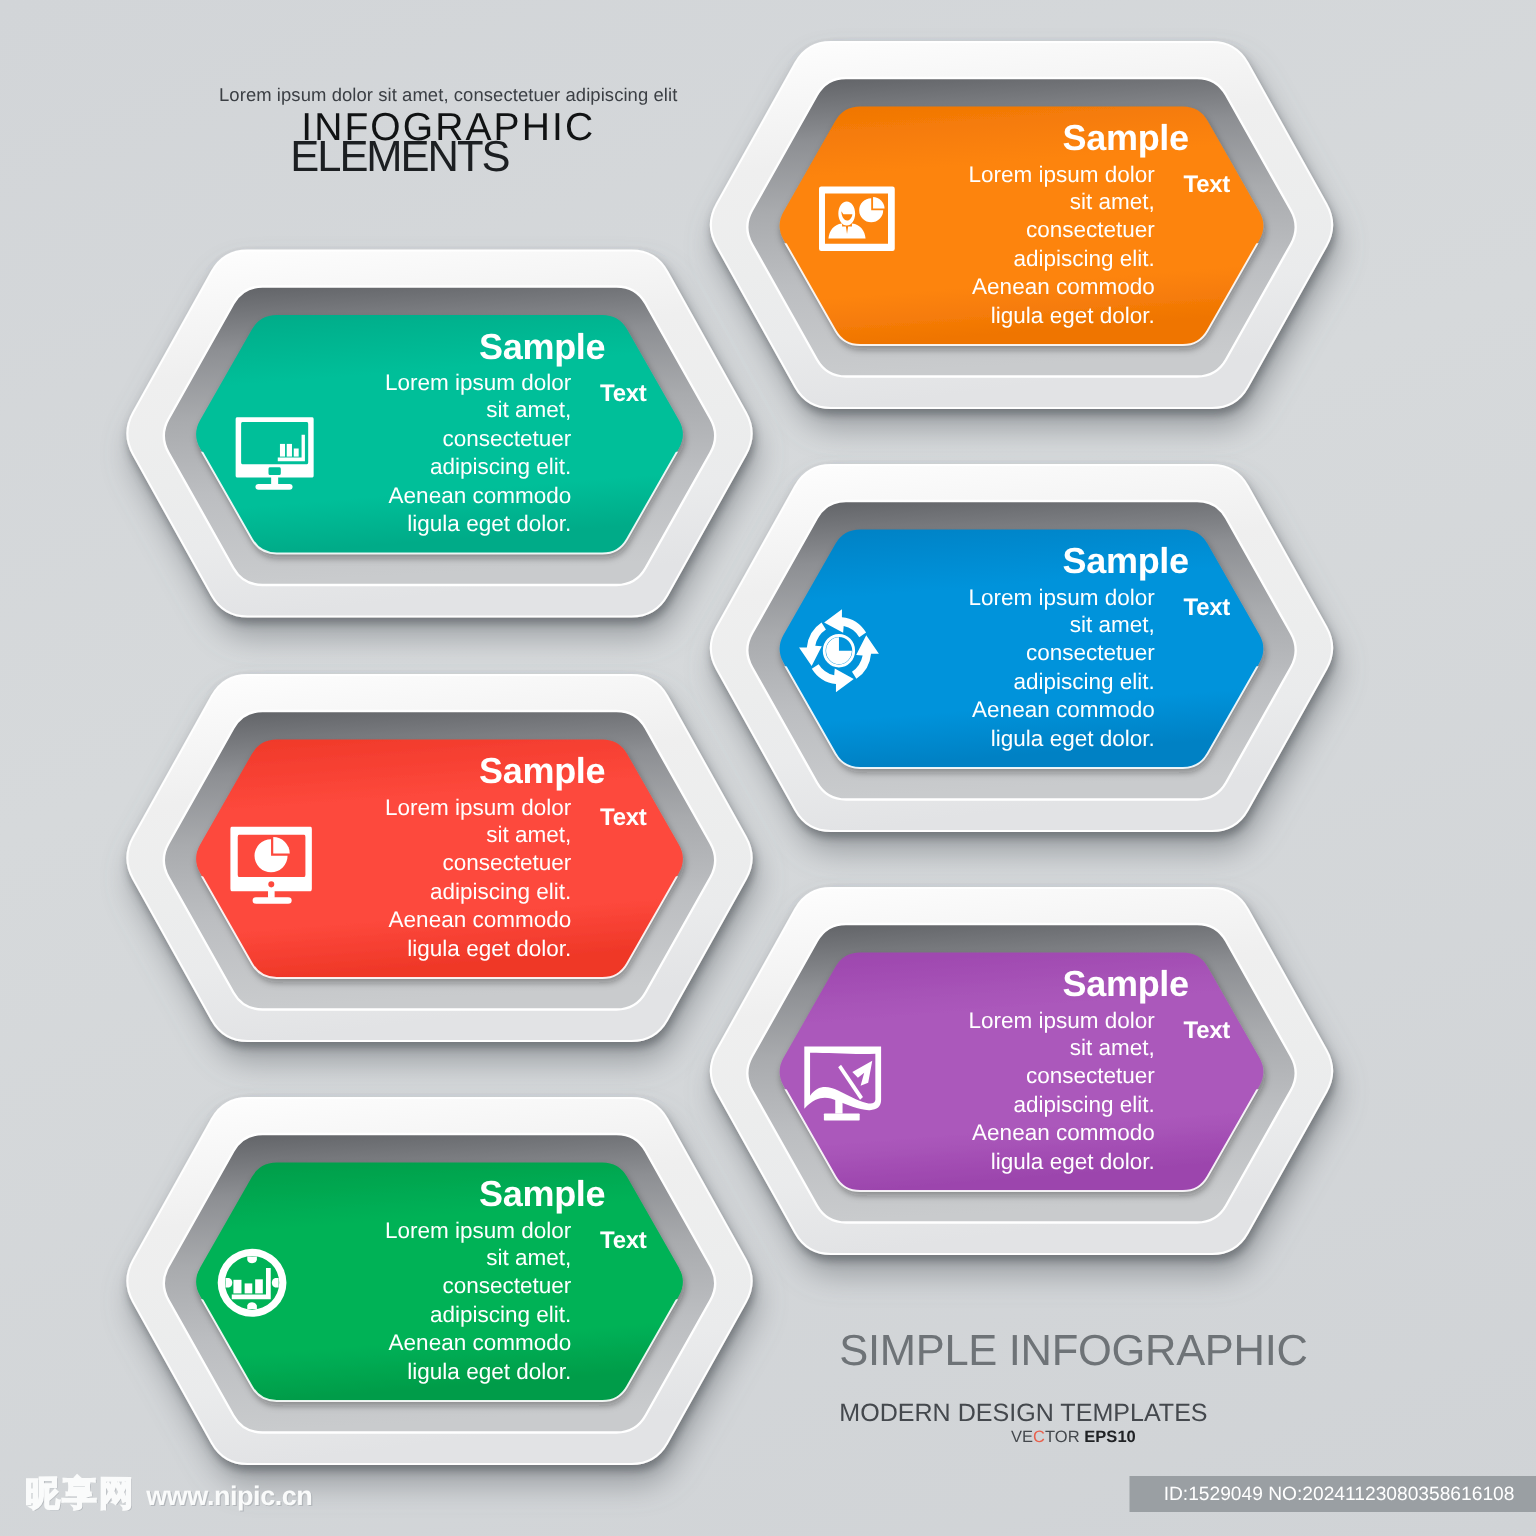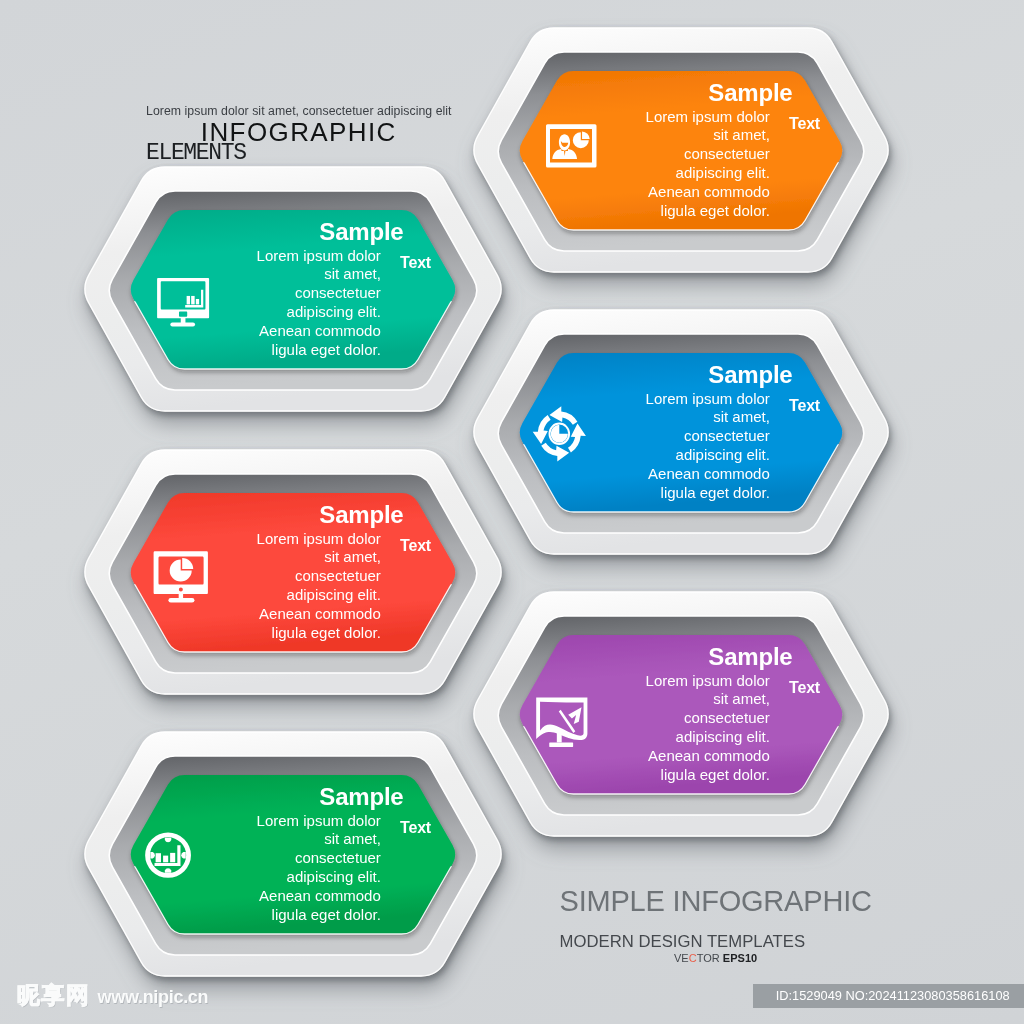--- a/index.html
+++ b/index.html
@@ -10,26 +10,26 @@
   svg.layer{position:absolute;left:0;top:0;width:1024px;height:1024px;}
   .txtlayer{position:absolute;left:0;top:0;width:1024px;height:1024px;}
   .item-text{position:absolute;color:#fff;}
   .item-text .h1{position:absolute;font-size:24px;font-weight:bold;
       line-height:24px;letter-spacing:-0.2px;}
   .item-text .h2{position:absolute;font-size:16px;font-weight:bold;
       line-height:24px;letter-spacing:-0.2px;}
   .item-text .body{position:absolute;text-align:right;
       font-size:15px;line-height:18.88px;white-space:nowrap;}
 
-  .header{position:absolute;left:146px;top:56px;margin-top:48px;}
+  .header{position:absolute;left:146px;top:56px;}
   .header .tagline{font-size:12.3px;color:#3b3f44;line-height:14px;letter-spacing:0.05px;}
   .header .title{font-size:26px;color:#111314;line-height:30px;letter-spacing:1.4px;
       margin-top:-1px;text-indent:0;text-align:center;}
-  .header .subtitle{font-size:23px;color:#1c1f22;line-height:24px;letter-spacing:-1.35px;
-      width:193px;margin-top:-6px;font-family:Liberation Mono, monospace;}
+  .header .subtitle{font-size:29px;color:#1c1f22;line-height:24px;letter-spacing:-1.35px;
+      text-align:right;width:193px;margin-top:-6px;}
 
   .footer{position:absolute;left:559.5px;top:886.5px;color:#6e7377;}
   .footer .f1{font-size:29px;line-height:29px;letter-spacing:-0.2px;color:#6e7377;}
   .footer .f2{font-size:16.7px;line-height:20px;letter-spacing:0.02px;color:#44484d;
       margin-top:16px;}
   .footer .f3{font-size:11px;line-height:20px;letter-spacing:0.02px;color:#44484d;
       margin-top:-3.5px;text-align:center;}
   .footer .f3 .acc{color:#e8604c;}
   .footer .f3 .bold{font-weight:bold;color:#202225;}
 

